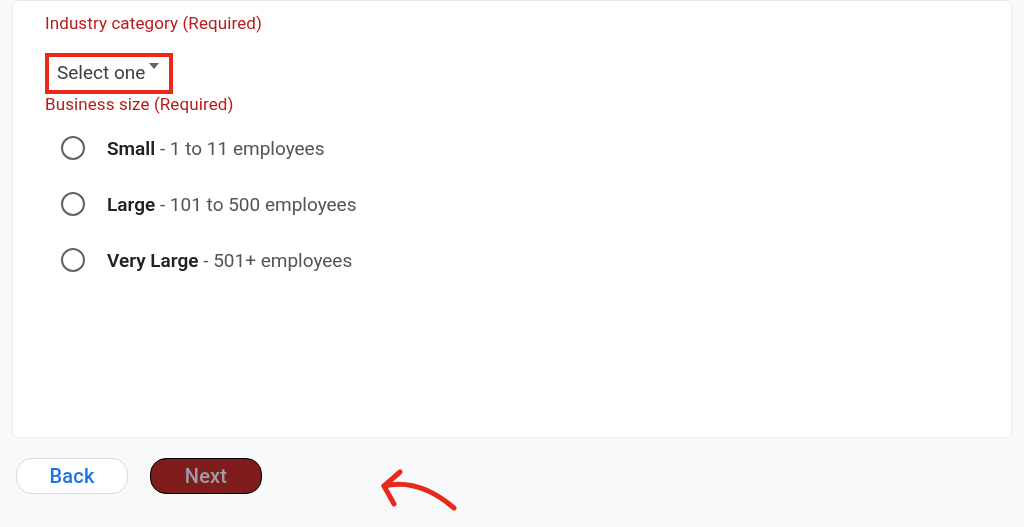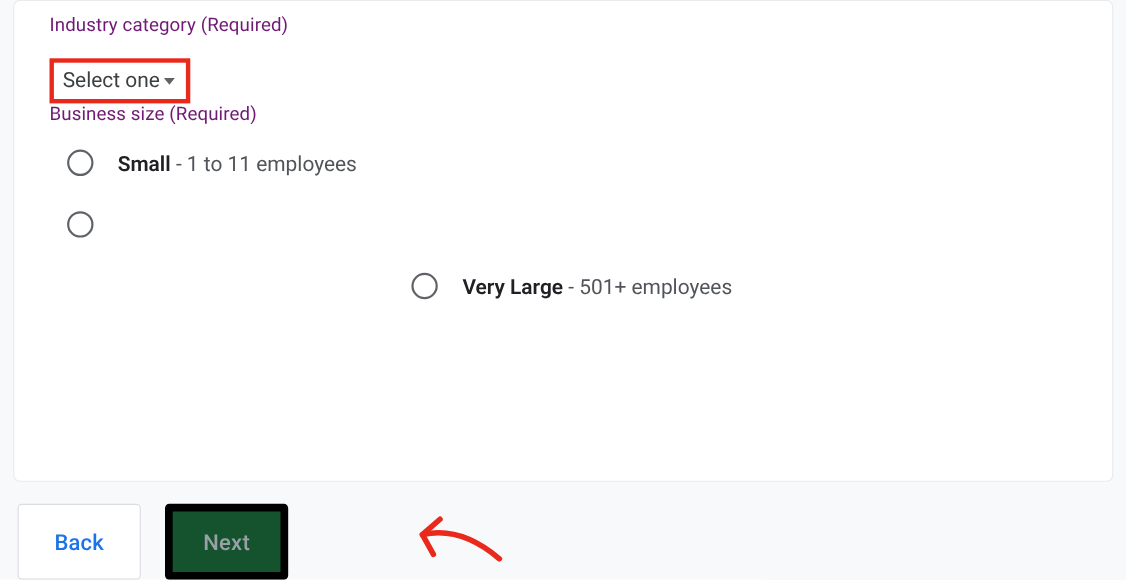--- a/index.html
+++ b/index.html
@@ -23,37 +23,36 @@
       border: 1px solid #e8eaed;
       border-radius: 6px;
       margin: 0 auto;
       padding: 0 0 28px 0;
       min-height: 438px;
     }
     .card-inner {
       padding: 12px 32px 0 32px;
     }
     .label {
-      color: #701a75;
+      color: #b91c1c;
       font-size: 17px;
       font-weight: 400;
       margin-bottom: 20px;
       letter-spacing: 0.1px;
     }
     .label.second {
       margin-bottom: 22px;
     }
     .select-container {
       display: inline-block;
       border: 4px solid #e8291b;
       padding: 4px 10px 6px 8px;
     }
     .select {
       display: inline-flex;
-      align-items: center;
       color: #3c4043;
       font-size: 19px;
       cursor: pointer;
       gap: 4px;
     }
     .caret {
       width: 0;
       height: 0;
       border-left: 5px solid transparent;
       border-right: 5px solid transparent;
@@ -65,21 +64,20 @@
     }
     .radio-item {
       display: flex;
       align-items: center;
       gap: 22px;
       margin-bottom: 32px;
       cursor: pointer;
     }
     .radio-item:last-child {
       margin-bottom: 0;
-      justify-content: center;
     }
     .radio-circle {
       width: 24px;
       height: 24px;
       border: 2.5px solid #5f6368;
       border-radius: 50%;
       flex-shrink: 0;
     }
     .radio-text {
       font-size: 19px;
@@ -91,40 +89,40 @@
       margin-top: 18px;
     }
     .button-row {
       display: flex;
       gap: 22px;
       padding: 20px 0 0 4px;
       align-items: center;
       position: relative;
     }
     .btn {
-      height: 69px;
+      height: 36px;
       min-width: 112px;
       display: inline-flex;
       align-items: center;
       justify-content: center;
       font-size: 20px;
       font-weight: 500;
-      border-radius: 4px;
+      border-radius: 16px;
       cursor: pointer;
       letter-spacing: 0.2px;
     }
     .btn-back {
       background: #ffffff;
       color: #1a73e8;
       border: 1px solid #dadce0;
     }
     .btn-next {
-      background: #14532d;
+      background: #7f1d1d;
       color: #9aa0a6;
-      border: 7px solid #000000;
+      border: 1px solid #000000;
       cursor: default;
     }
     .arrow-annotation {
       position: absolute;
       top: 448px;
       left: 364px;
       pointer-events: none;
     }
   </style>
 </head>
@@ -144,20 +142,21 @@
 
       <div class="label second">Business size (Required)</div>
 
       <div class="radio-group">
         <div class="radio-item">
           <span class="radio-circle"></span>
           <span class="radio-text"><b>Small</b><span> - 1 to 11 employees</span></span>
         </div>
         <div class="radio-item">
           <span class="radio-circle"></span>
+          <span class="radio-text"><b>Large</b><span> - 101 to 500 employees</span></span>
         </div>
         <div class="radio-item">
           <span class="radio-circle"></span>
           <span class="radio-text"><b>Very Large</b><span> - 501+ employees</span></span>
         </div>
       </div>
     </div>
   </div>
 
   <div class="button-row">

